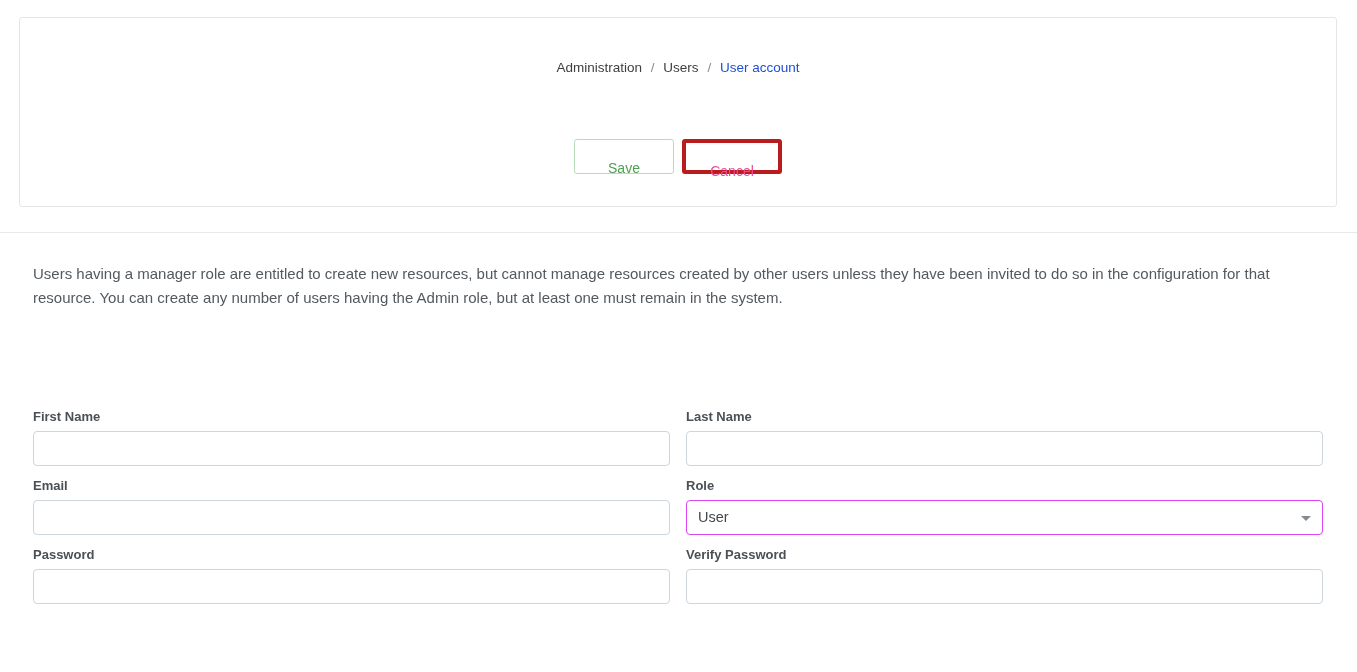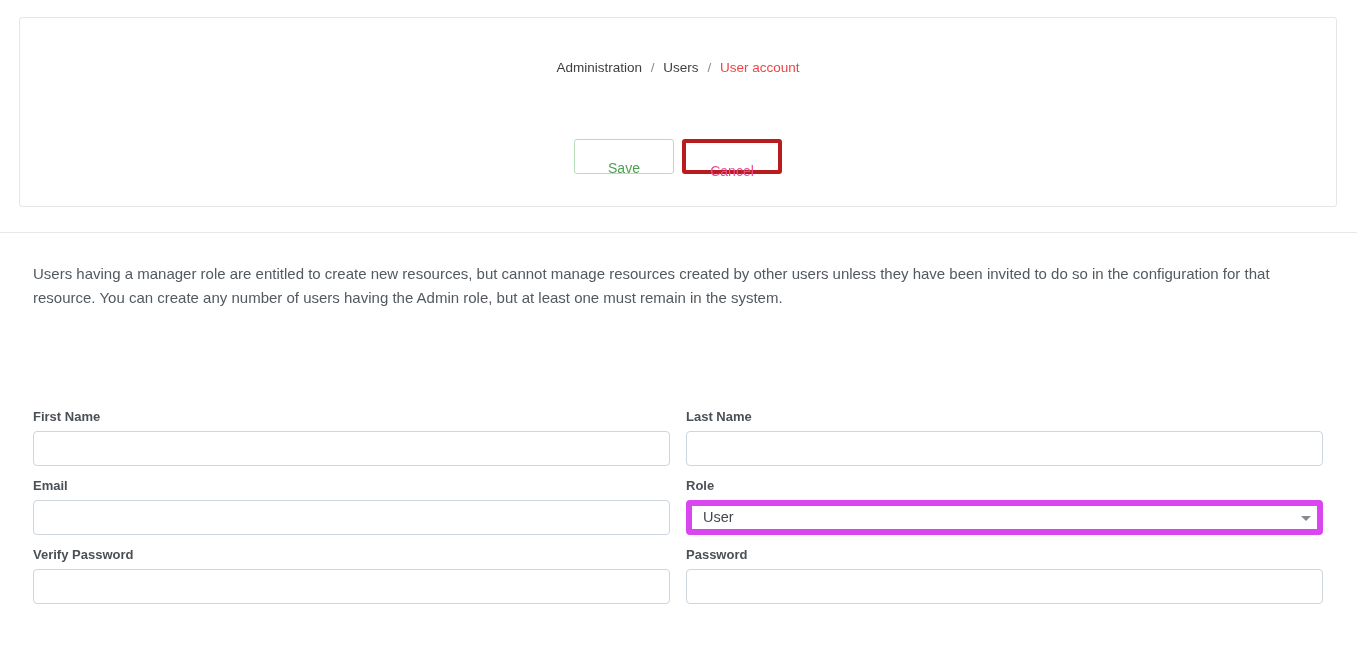--- a/index.html
+++ b/index.html
@@ -42,21 +42,21 @@
   .breadcrumb .crumb-link {
     color: #404040;
     text-decoration: none;
     cursor: pointer;
   }
   .breadcrumb .crumb-sep {
     color: #868e96;
     margin: 0 5px;
   }
   .breadcrumb .crumb-current {
-    color: #ef4444;
+    color: #1d4ed8;
   }
 
   .page-title {
     position: absolute;
     left: 0;
     right: 0;
     top: 75px;
     text-align: center;
     font-size: 33px;
     font-weight: 400;
@@ -164,21 +164,21 @@
 
   .select-wrap {
     position: relative;
   }
   .field-select {
     box-sizing: border-box;
     display: block;
     width: 100%;
     height: 35px;
     padding: 6px 26px 6px 11px;
-    border: 6px solid #d946ef;
+    border: 1px solid #d946ef;
     border-radius: 4px;
     background: #ffffff;
     font-family: "Liberation Sans", sans-serif;
     font-size: 14.5px;
     color: #41484d;
     line-height: 21px;
     cursor: pointer;
     display: flex;
     align-items: center;
   }
@@ -241,22 +241,22 @@
 
   <div class="field">
     <label class="field-label">Role</label>
     <div class="select-wrap">
       <div class="field-select">User</div>
       <span class="caret"></span>
     </div>
   </div>
 
   <div class="field">
+    <label class="field-label">Password</label>
+    <input class="field-input" type="password" placeholder="" style="">
+  </div>
+
+  <div class="field">
     <label class="field-label">Verify Password</label>
     <input class="field-input" type="password" placeholder="" style="">
   </div>
 
-  <div class="field">
-    <label class="field-label">Password</label>
-    <input class="field-input" type="password" placeholder="" style="">
-  </div>
-
 </div>
 
 </body></html>

